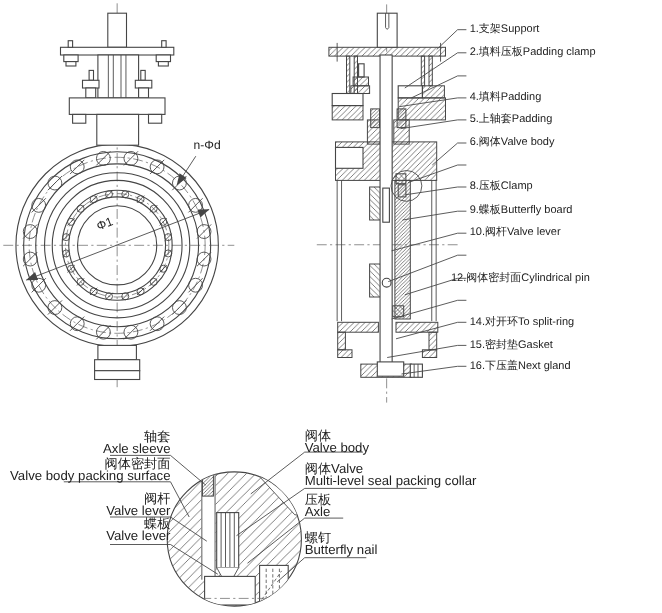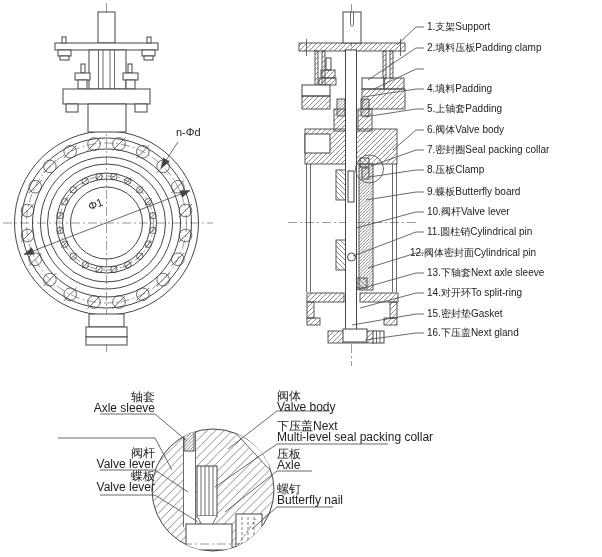--- a/index.html
+++ b/index.html
@@ -309,53 +309,54 @@
     <path class="ln thin" d="M312,471 L277,471 L225,512"></path>
     <path class="ln thin" d="M333,507 L277,507 L252,529"></path>
   </g>
 </svg>
 
   <div class="plabel" style="left:427px;top:20px">1.支架Support</div>
   <div class="plabel" style="left:427px;top:41px">2.填料压板Padding clamp</div>
   <div class="plabel" style="left:427px;top:82px">4.填料Padding</div>
   <div class="plabel" style="left:427px;top:102px">5.上轴套Padding</div>
   <div class="plabel" style="left:427px;top:123px">6.阀体Valve body</div>
-  <div class="plabel" style="left:427px;top:143px">7.密封圈Seal packing collar</div>
   <div class="plabel" style="left:427px;top:163px">8.压板Clamp</div>
   <div class="plabel" style="left:427px;top:185px">9.蝶板Butterfly board</div>
   <div class="plabel" style="left:427px;top:205px">10.阀杆Valve lever</div>
-  <div class="plabel" style="left:427px;top:225px">11.圆柱销Cylindrical pin</div>
   <div class="plabel" style="left:410px;top:246px">12.阀体密封面Cylindrical pin</div>
-  <div class="plabel" style="left:427px;top:266px">13.下轴套Next axle sleeve</div>
   <div class="plabel" style="left:427px;top:286px">14.对开环To split-ring</div>
   <div class="plabel" style="left:427px;top:307px">15.密封垫Gasket</div>
   <div class="plabel" style="left:427px;top:326px">16.下压盖Next gland</div>
 
   <div class="dim" style="left:176px;top:126px">n-Φd</div>
   <div class="dim" style="left:88px;top:198px;transform:rotate(-21deg)">Φ1</div>
 
   <div class="dlabel right-al" style="right:447px;top:392px">
     <div>轴套</div>
     <div>Axle sleeve</div>
   </div>
+  <div class="dlabel right-al" style="right:447px;top:416px">
+    <div>阀体密封面</div>
+    <div>Valve body packing surface</div>
+  </div>
   <div class="dlabel right-al" style="right:447px;top:448px">
     <div>阀杆</div>
     <div>Valve lever</div>
   </div>
   <div class="dlabel right-al" style="right:447px;top:471px">
     <div>蝶板</div>
     <div>Valve lever</div>
   </div>
 
   <div class="dlabel" style="left:277px;top:391px">
     <div>阀体</div>
     <div>Valve body</div>
   </div>
   <div class="dlabel" style="left:277px;top:421px">
-    <div>下压盖Next</div>
+    <div>阀体Valve</div>
     <div>Multi-level seal packing collar</div>
   </div>
   <div class="dlabel" style="left:277px;top:449px">
     <div>压板</div>
     <div>Axle</div>
   </div>
   <div class="dlabel" style="left:277px;top:484px">
     <div>螺钉</div>
     <div>Butterfly nail</div>
   </div>

